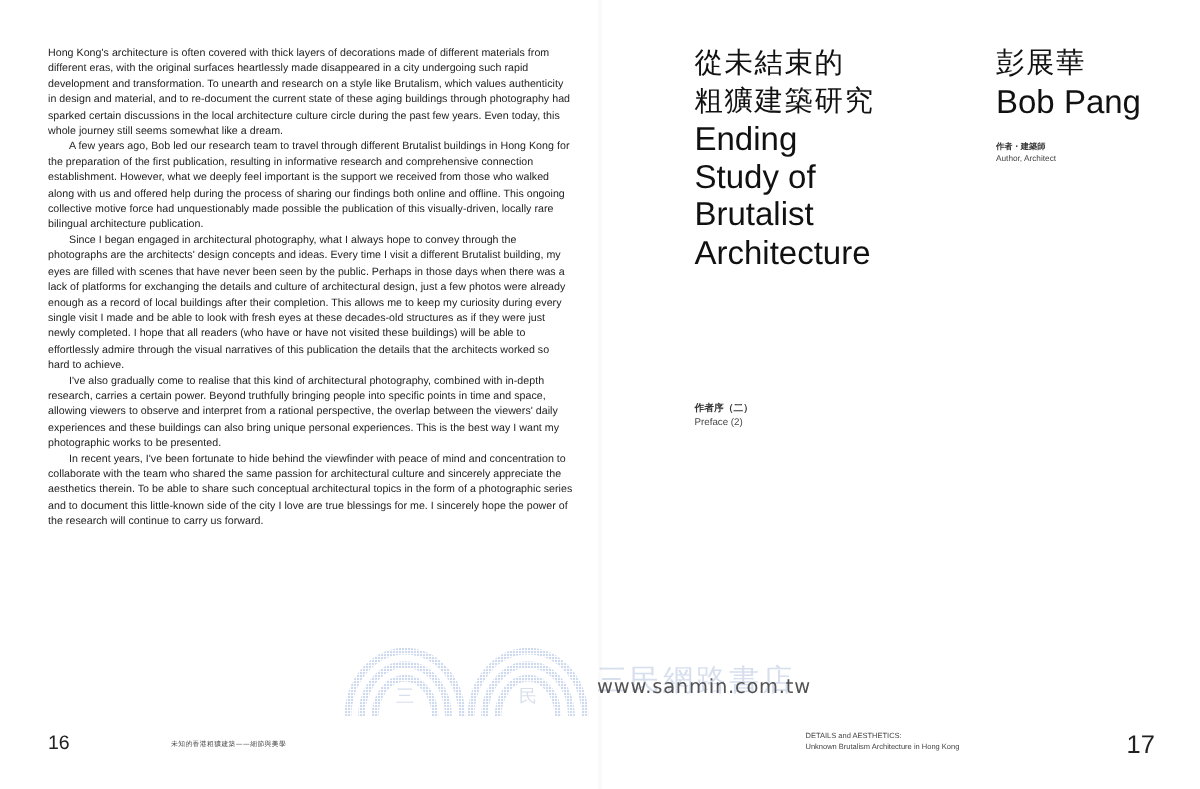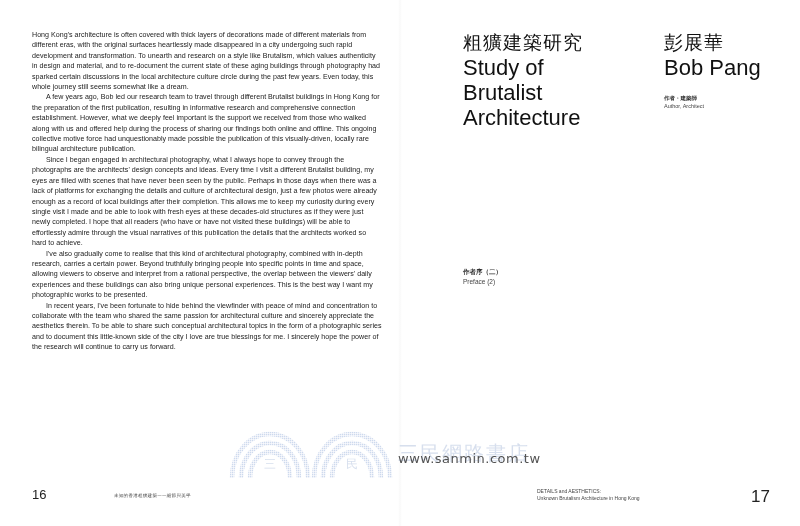--- a/index.html
+++ b/index.html
@@ -216,21 +216,23 @@
       <p class="indent">I've also gradually come to realise that this kind of architectural photography, combined with in-depth research, carries a certain power. Beyond truthfully bringing people into specific points in time and space, allowing viewers to observe and interpret from a rational perspective, the overlap between the viewers' daily experiences and these buildings can also bring unique personal experiences. This is the best way I want my photographic works to be presented.</p>
       <p class="indent">In recent years, I've been fortunate to hide behind the viewfinder with peace of mind and concentration to collaborate with the team who shared the same passion for architectural culture and sincerely appreciate the aesthetics therein. To be able to share such conceptual architectural topics in the form of a photographic series and to document this little-known side of the city I love are true blessings for me. I sincerely hope the power of the research will continue to carry us forward.</p>
     </div>
   </div>
 
   <div class="gutter"></div>
 
   <div class="page-right"></div>
 
   <div class="title-block">
+    <div class="title-zh">從未結束的</div>
     <div class="title-zh">粗獷建築研究</div>
+    <div class="title-en">Ending</div>
     <div class="title-en">Study of</div>
     <div class="title-en">Brutalist</div>
     <div class="title-en">Architecture</div>
   </div>
 
   <div class="author-block">
     <div class="author-zh">彭展華</div>
     <div class="author-en">Bob Pang</div>
     <div class="author-role-zh">作者・建築師</div>
     <div class="author-role-en">Author, Architect</div>

